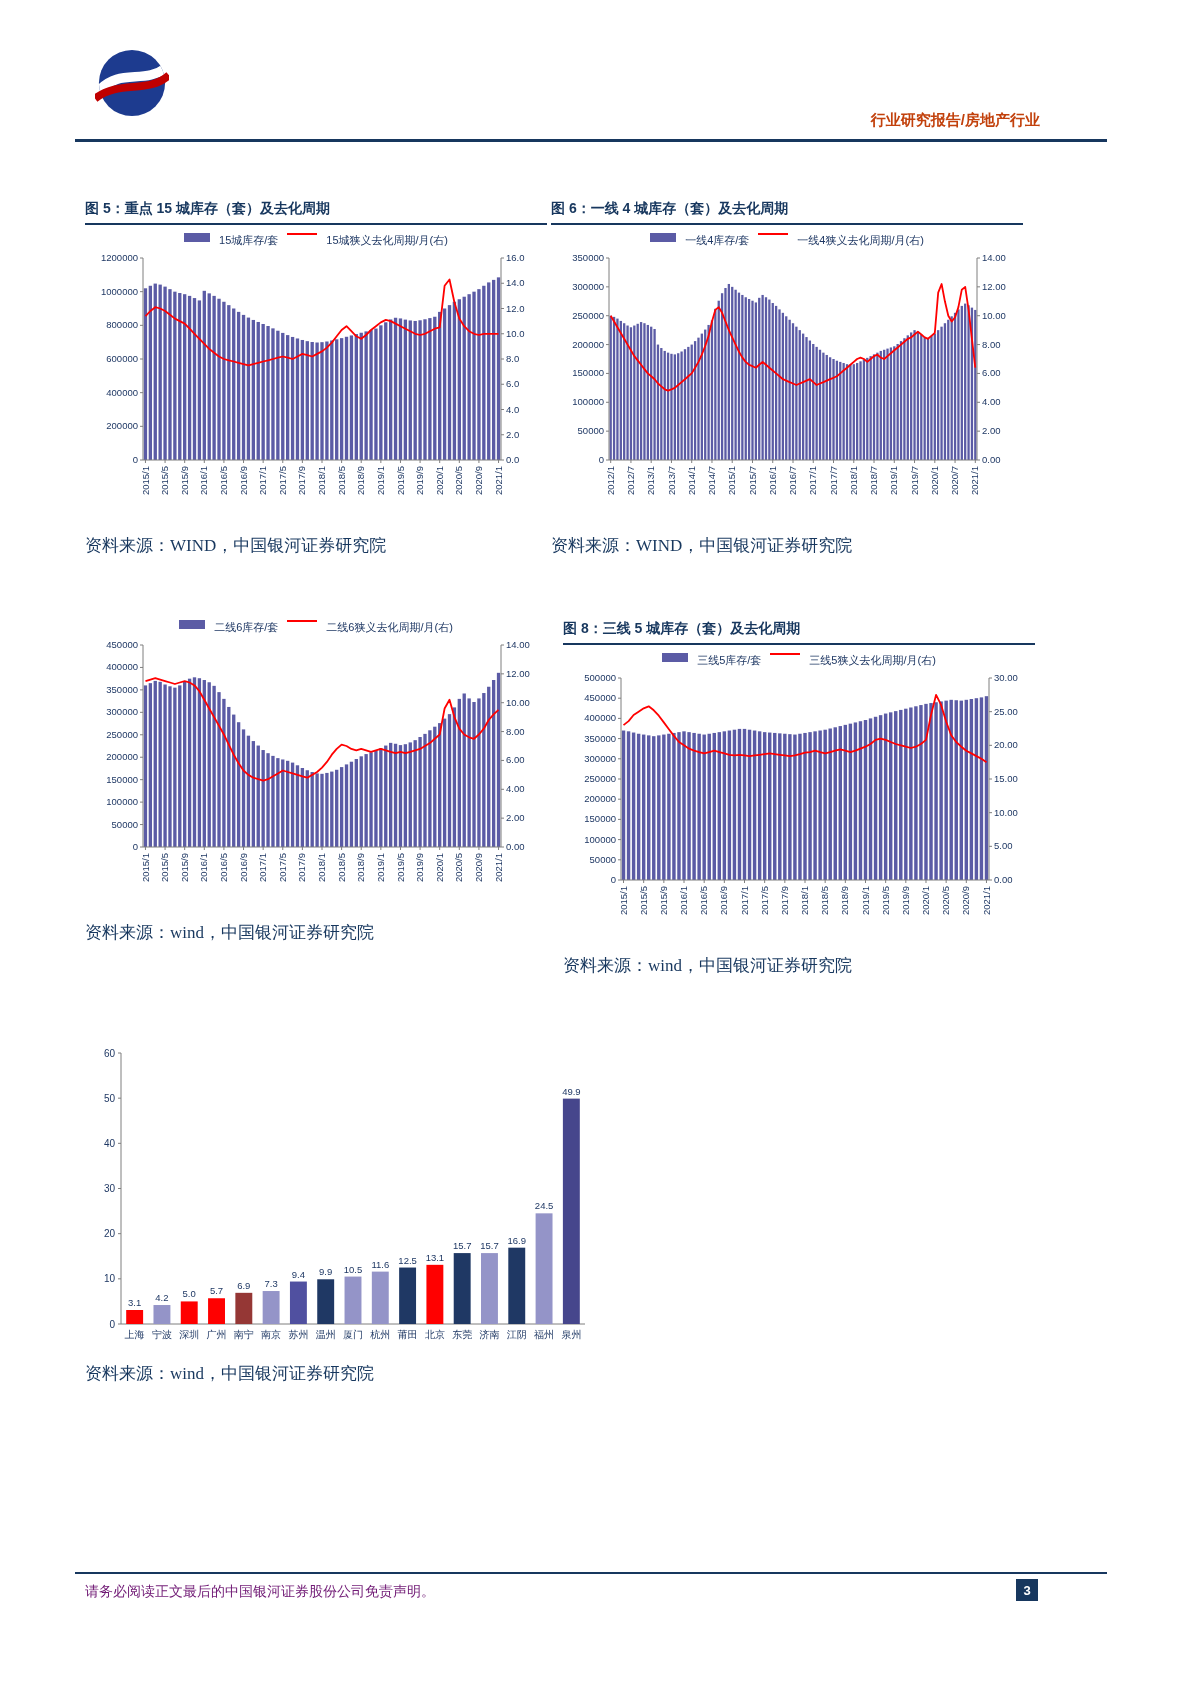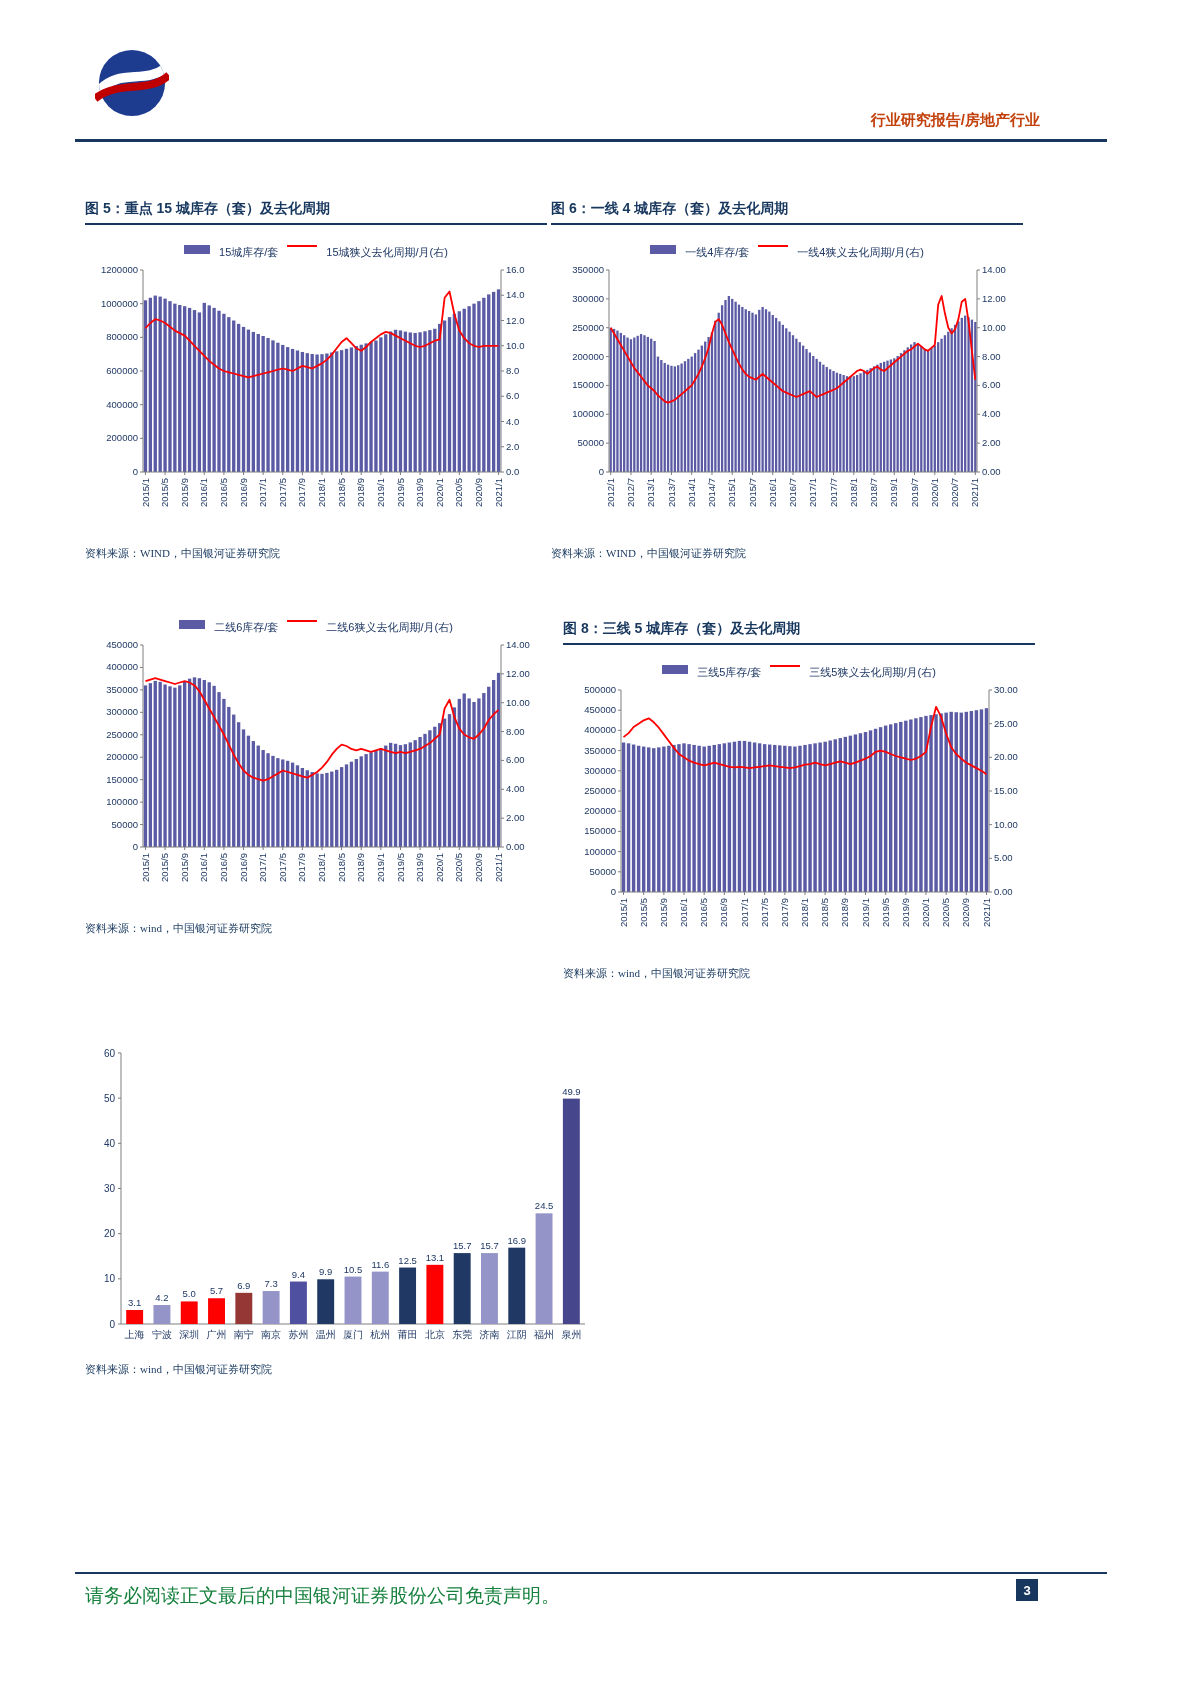--- a/index.html
+++ b/index.html
@@ -16,29 +16,29 @@
   .brand-en{font-size:12px;font-weight:bold;color:#3c3c3c;letter-spacing:1.9px;margin-top:7px;}
   .report-label{position:absolute;right:0;bottom:6px;font-size:15px;font-weight:bold;color:#c2410c;}
   .header-rule{position:absolute;left:75px;top:139px;width:1032px;height:3px;background:#17375E;}
 
   .fig-card{position:absolute;}
   #fig5{left:85px;top:200px;width:462px;}
   #fig6{left:551px;top:200px;width:472px;}
   #fig7{left:85px;top:620px;width:462px;}
   #fig8{left:563px;top:620px;width:472px;}
   #fig9{left:85px;top:1035px;width:508px;}
-  .fig-title{font-size:14px;font-weight:bold;color:#17375E;padding-bottom:5px;border-bottom:2px solid #17375E;margin-bottom:20px;}
+  .fig-title{font-size:14px;font-weight:bold;color:#17375E;padding-bottom:5px;border-bottom:2px solid #17375E;margin-bottom:8px;}
   .legend{display:flex;justify-content:center;gap:9px;font-size:11px;color:#1F3864;margin-bottom:2px;white-space:nowrap;}
   .swatch{display:inline-block;}
   .bar-swatch{width:26px;height:9px;background:#5B5BA5;}
   .line-swatch{width:30px;height:0;border-top:2px solid #FF0000;}
-  .source{margin-top:8px;font-family:"Liberation Serif",serif;font-size:11px;color:#17375E;}
+  .source{margin-top:8px;font-family:"Liberation Serif",serif;font-size:17px;color:#17375E;}
 
   .footer-rule{position:absolute;left:75px;top:1572px;width:1032px;height:2px;background:#17375E;}
-  .footer-text{position:absolute;left:85px;top:1583px;font-family:Liberation Serif, serif;font-size:19px;color:#15803d;}
+  .footer-text{position:absolute;left:85px;top:1583px;font-family:Liberation Serif, serif;font-size:14px;color:#701a75;}
   .page-badge{position:absolute;left:1016px;top:1579px;width:22px;height:22px;background:#17375E;color:#fff;font-size:13px;font-weight:bold;display:flex;align-items:center;justify-content:center;}
   svg text{font-family:"Liberation Sans",sans-serif;}
 </style>
 </head>
 <body>
 
 <div class="page">
 
   <header class="header">
     <div class="logo-row">

